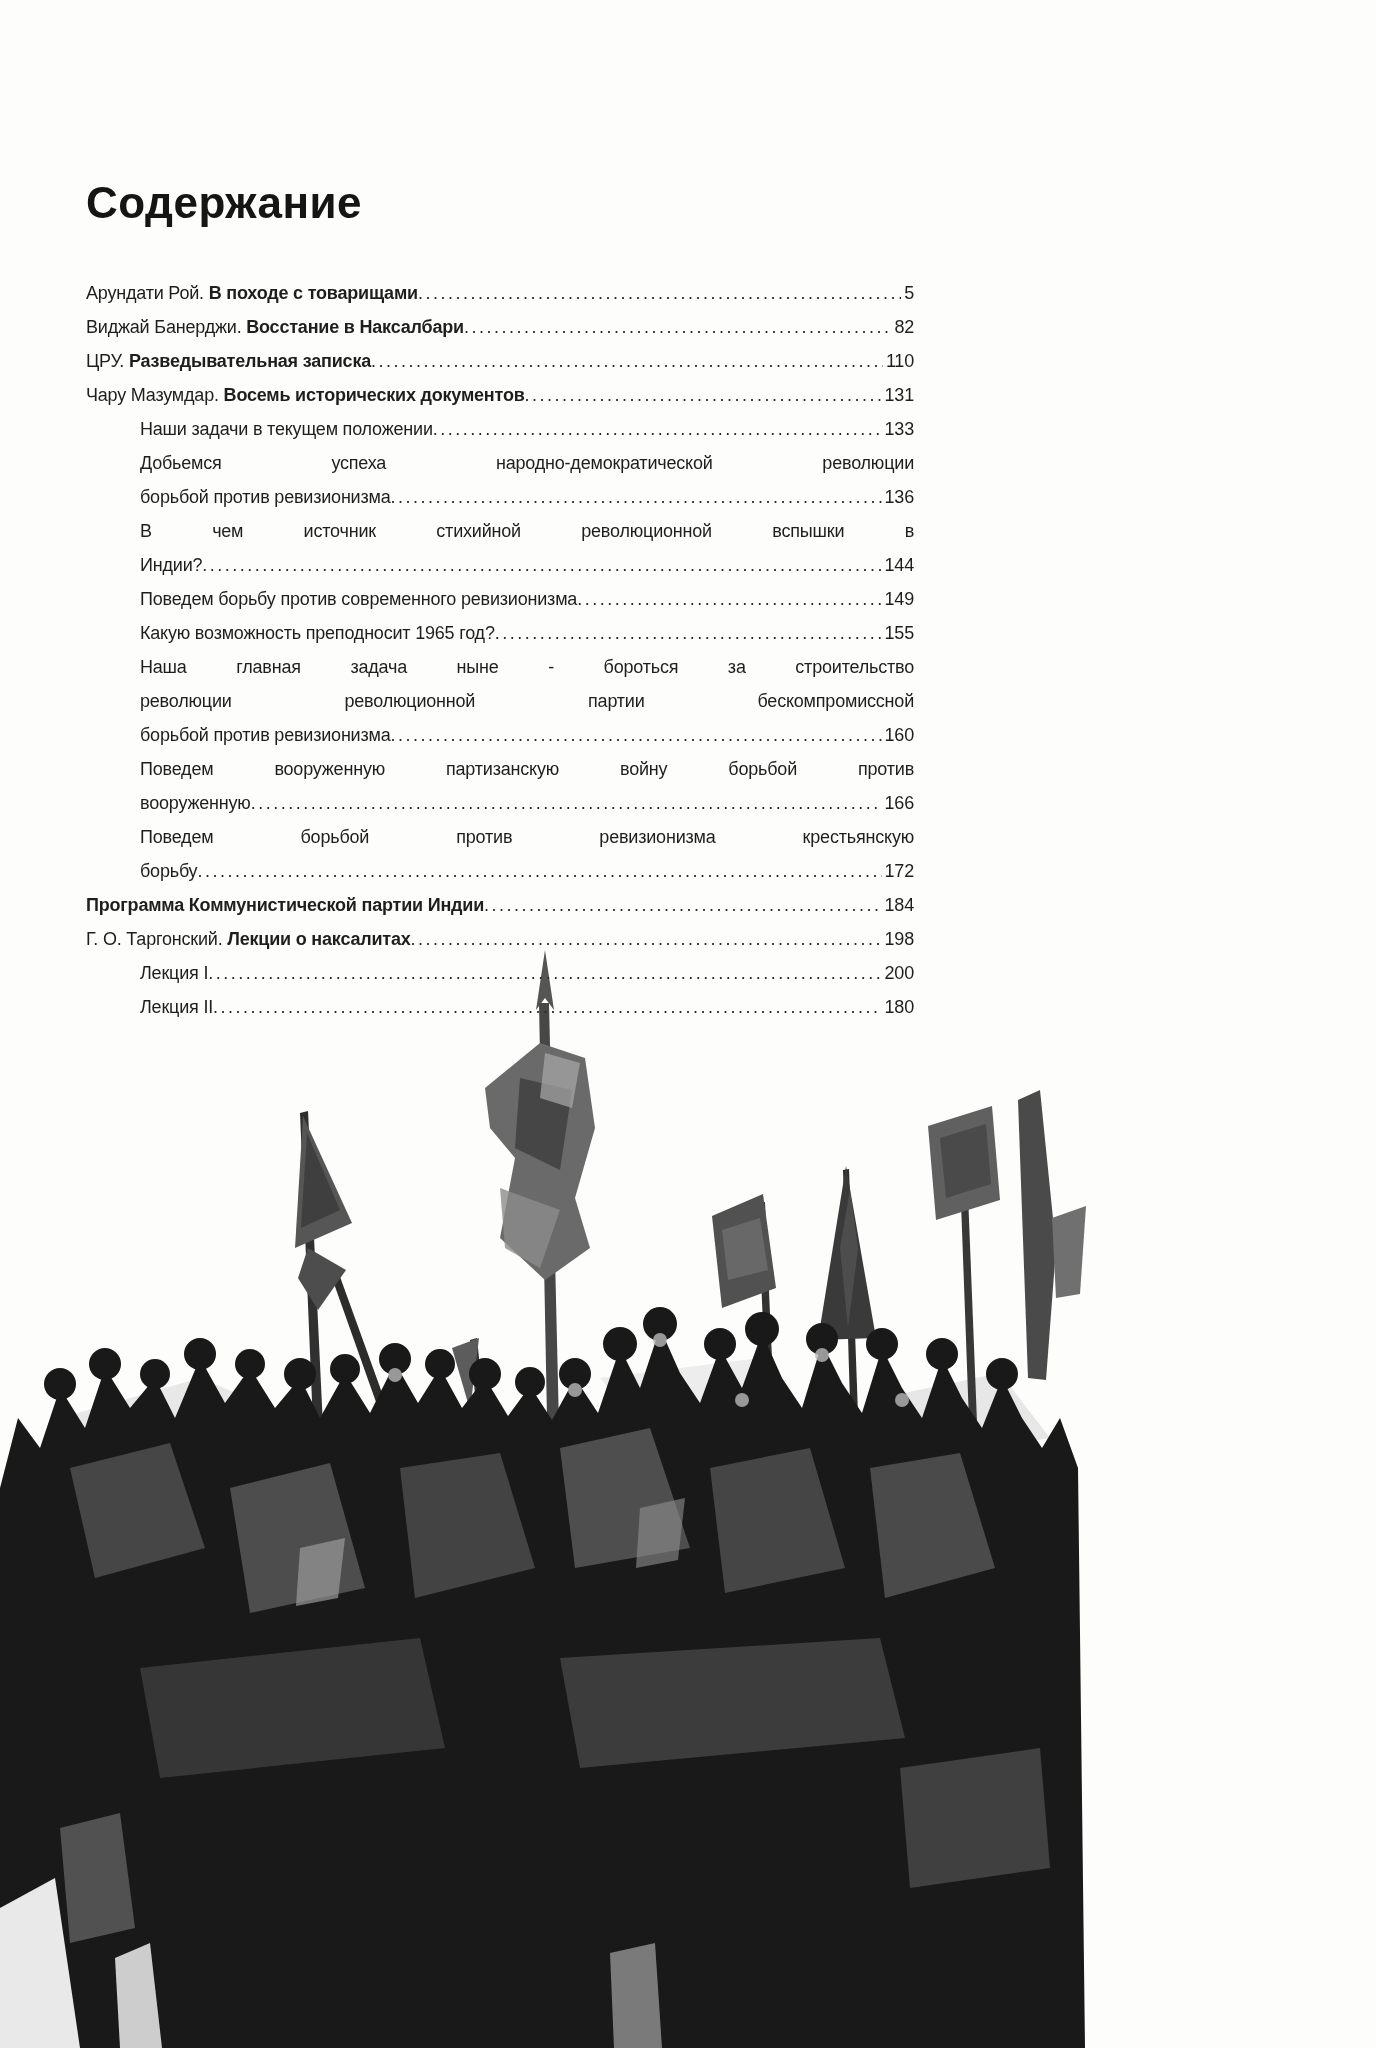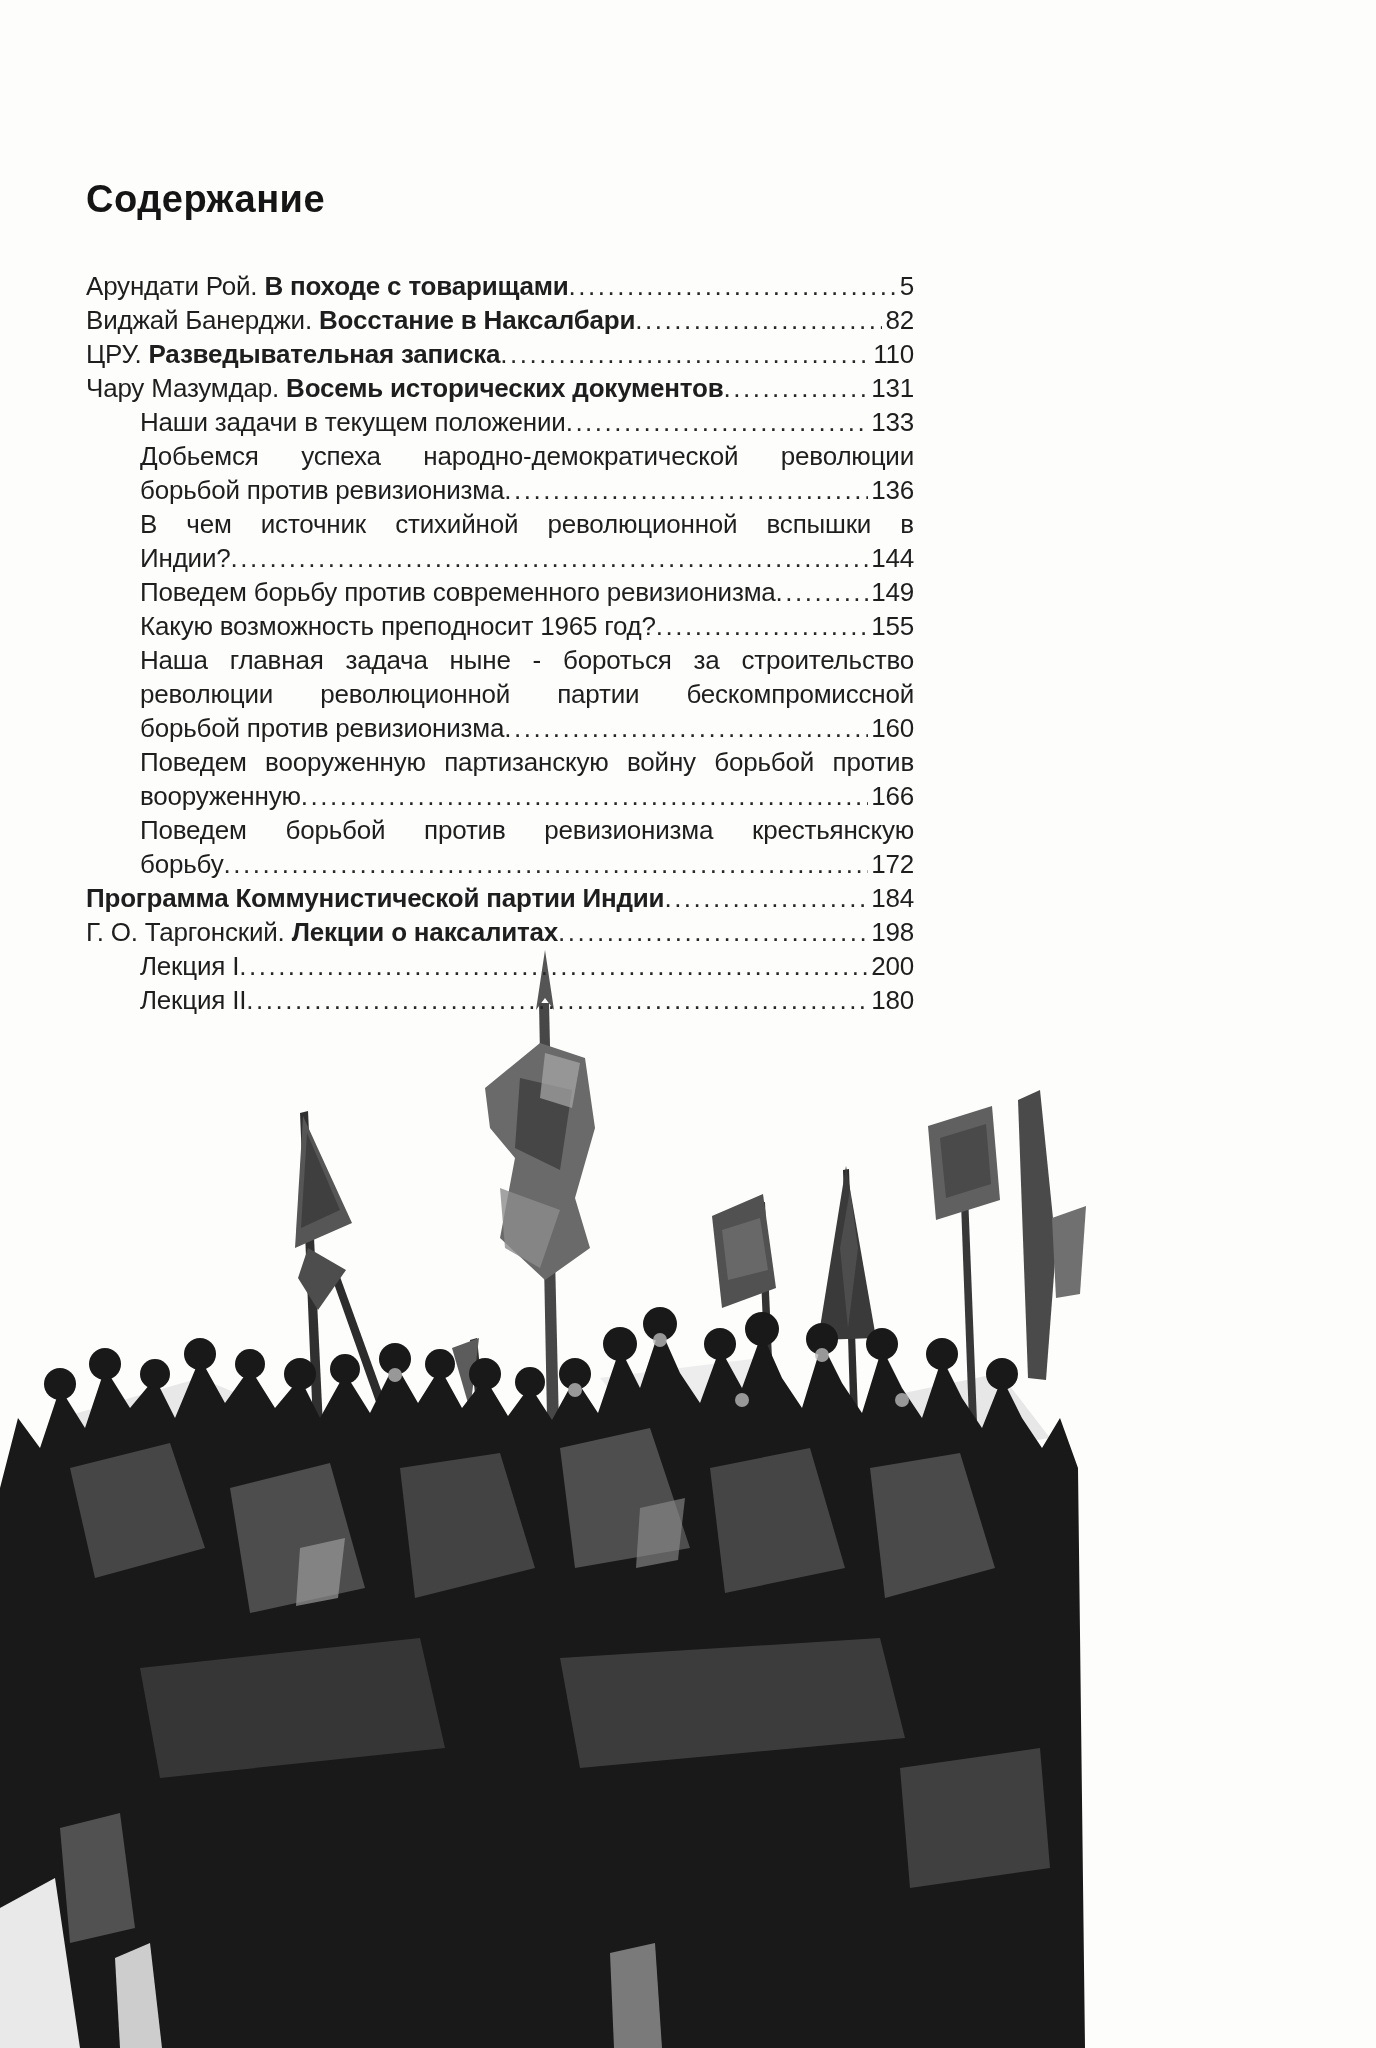--- a/index.html
+++ b/index.html
@@ -12,28 +12,28 @@
     overflow:hidden;
   }
   .content {
     position:absolute;
     left:86px;
     top:178px;
     width:828px;
     z-index:2;
   }
   .page-title {
-    font-size:38px;
+    font-size:44px;
     font-weight:700;
     color:#151515;
     letter-spacing:0.5px;
     margin-bottom:48px;
   }
   .toc { display:block; }
-  .toc-entry { font-size:26px; line-height:34px; letter-spacing:-0.2px; }
+  .toc-entry { font-size:18px; line-height:34px; letter-spacing:-0.2px; }
   .toc-entry.indent-1 { margin-left:54px; }
   .fill-line { text-align:justify; text-align-last:justify; }
   .last-line { display:flex; align-items:baseline; }
   .lt { white-space:pre; flex:0 0 auto; }
   .lt .bold { font-weight:700; }
   .dots {
     flex:1 1 10px;
     min-width:14px;
     overflow:hidden;
     white-space:nowrap;

